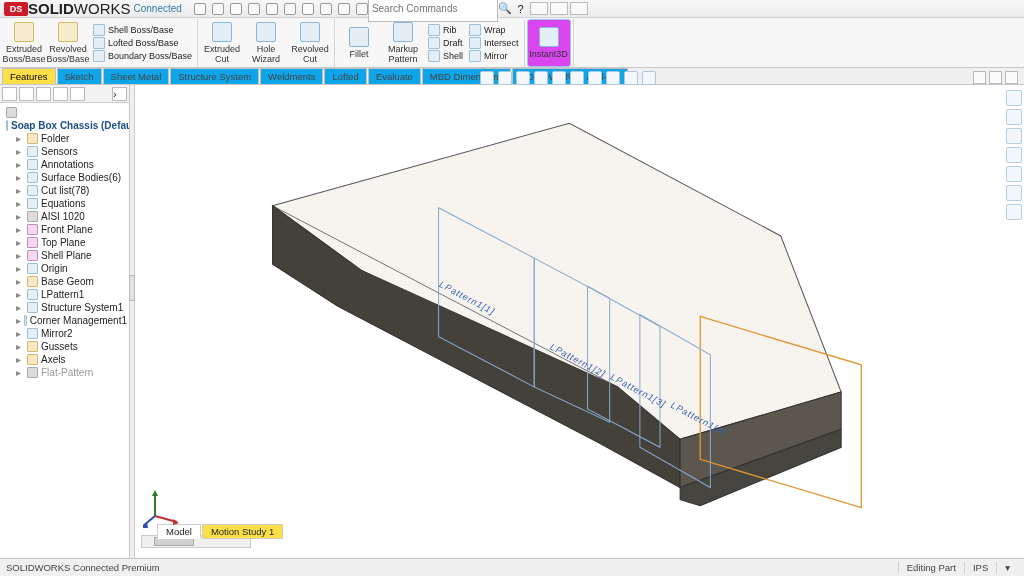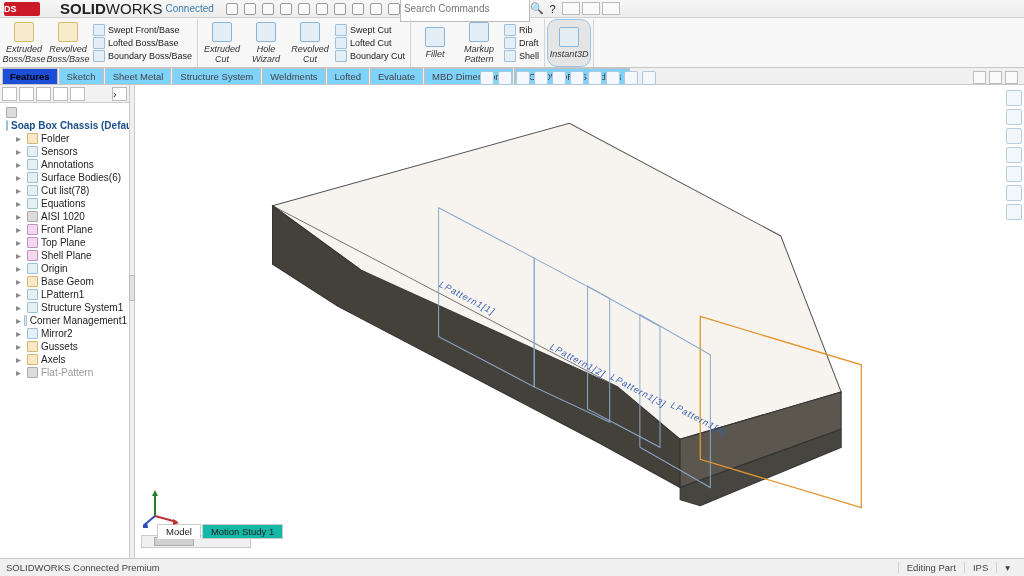--- a/index.html
+++ b/index.html
@@ -1,46 +1,46 @@
 <!DOCTYPE html>
 <html><head>
 <meta charset="utf-8">
 <style>
   * { box-sizing: border-box; margin: 0; padding: 0; font-family: "Segoe UI", Arial, sans-serif; }
   body { width: 1024px; height: 576px; background: #fff; overflow: hidden; font-size: 11px; color: #222; position: relative; }
 
   
   .titlebar { height: 18px; background: linear-gradient(#f7f7f7,#ececec); display:flex; align-items:center; padding:0 4px; border-bottom:1px solid #d0d0d0; }
-  .titlebar .logo { width:36px; height:14px; background:#cc1b28; border-radius:2px; display:inline-block; color:#fff; font-size:9px; line-height:14px; font-weight:bold; margin-right:20px;}
+  .titlebar .logo { width:24px; height:14px; background:#cc1b28; border-radius:2px; display:inline-block; color:#fff; font-size:9px; text-align:center; line-height:14px; font-weight:bold; margin-right:0;}
   .titlebar .brand { font-size:15px; font-weight:bold; }
   .titlebar .brand .thin { font-weight:normal; }
   .titlebar .conn { font-size:10px; color:#3a7baf; margin-left:3px; }
   .titlebar .qat { display:flex; gap:6px; margin-left:12px; }
   .titlebar .qat span { width:12px; height:12px; display:inline-block; border:1px solid #999; border-radius:2px; background:#fafafa;}
   .titlebar .center { flex:1; text-align:center; font-size:10px; color:#444; }
   .titlebar .search { width:130px; height:13px; border:1px solid #bbb; font-size:10px; padding:12px 3px; background:#fff; margin-right:0;}
   .titlebar .winbtn { width:18px; height:13px; border:1px solid #bbb; margin-left:2px; display:inline-block; background:#fafafa;}
 
   
   .ribbon { height: 50px; background:#f7f7f7; border-bottom:1px solid #c8c8c8; display:flex; align-items:stretch; padding:1px 2px 0 2px; }
   .ribbtn { display:flex; flex-direction:column; align-items:center; justify-content:center; padding:2px 6px; cursor:pointer; border-right:0; position:relative;}
-  .ribbtn.big { width:44px;font-style:italic; }
+  .ribbtn.big { width:44px; }
   .ribbtn .ico { width:20px; height:20px; background:#e3eef7; border:1px solid #8bb4d6; border-radius:2px; }
   .ribbtn .ico.gold { background:#f6eccb; border-color:#d7b96a;}
   .ribbtn .lbl { font-size:9px; text-align:center; line-height:10px; margin-top:2px; color:#333;}
   .ribgrp { display:flex; border-right:1px solid #d5d5d5; padding-right:2px; margin-right:2px;}
   .ribcol { display:flex; flex-direction:column; justify-content:center; gap:1px; padding:0 3px;}
   .ribcol .mini { display:flex; align-items:center; gap:3px; font-size:9px; cursor:pointer; }
   .ribcol .mini .mi { width:12px; height:12px; background:#e3eef7; border:1px solid #9ec0da; border-radius:1px; display:inline-block;}
-  .ribbtn.sel { background:#e5e5e5; border:1px solid #9cc4e4; border-radius:10px; }
+  .ribbtn.sel { background:#d946ef; border:1px solid #9cc4e4; border-radius:3px; }
 
   
   .tabrow { height:17px; background:#f0f0f0; display:flex; align-items:flex-end; border-bottom:1px solid #c8c8c8; padding-left:2px; }
-  .tabrow .tab { font-size:9.5px; padding:2px 7px; background:#7dd3fc; border:1px solid #c0c0c0; border-bottom:none; margin-right:1px; cursor:pointer; color:#444;}
-  .tabrow .tab.active { background:#1d4ed8; color:#000;font-weight:bold; }
+  .tabrow .tab { font-size:9.5px; padding:2px 7px; background:#0ea5e9; border:1px solid #c0c0c0; border-bottom:none; margin-right:1px; cursor:pointer; color:#444;}
+  .tabrow .tab.active { background:#fde047; color:#000; }
   .viewtools { position:absolute; top:71px; left:480px; display:flex; gap:4px; z-index:5;}
   .viewtools span { width:14px; height:14px; border:1px solid #b0c8dc; border-radius:2px; background:#f2f8fc; display:inline-block;}
   .wintools { position:absolute; top:71px; right:6px; display:flex; gap:3px;}
   .wintools span { width:13px; height:13px; border:1px solid #bbb; background:#fafafa;}
 
   
   .workspace { position:absolute; top:85px; bottom:18px; left:0; right:0; display:flex; }
   .leftpane { width:130px; border-right:1px solid #c8c8c8; background:#fff; display:flex; flex-direction:column; overflow:hidden;}
   .leftpane .panetabs { height:18px; background:#f2f2f2; display:flex; align-items:center; padding:0 2px; gap:2px; border-bottom:1px solid #ccc;}
   .leftpane .panetabs span { width:15px; height:14px; border:1px solid #bbb; background:#fff; display:inline-block;}
@@ -55,21 +55,21 @@
   .tree .root { font-weight:bold; color:#1b4f8a;}
   .splitter { width:5px; background:#f0f0f0; border-right:1px solid #ccc; position:relative;}
   .splitter .grip { position:absolute; top:190px; width:6px; height:26px; background:#e2e2e2; border:1px solid #bbb; left:-1px;}
   .viewport { flex:1; position:relative; background:#fff; overflow:hidden;}
   svg.model { position:absolute; top:0; left:0; width:100%; height:100%;}
 
   .triad { position:absolute; left:8px; bottom:30px; width:40px; height:40px; z-index:4;}
   .sbscroll { position:absolute; left:6px; bottom:10px; width:110px; height:13px; background:#f0f0f0; border:1px solid #ccc;}
   .sbscroll .thumb { position:absolute; left:12px; top:1px; height:9px; width:40px; background:#d0d0d0; border:1px solid #aaa;}
   .bottomtabs { position:absolute; left:22px; bottom:19px; display:flex; gap:1px; }
-  .bottomtabs .bt { font-size:9.5px; padding:1px 8px; background:#14b8a6; border:1px solid #ccc; cursor:pointer;}
+  .bottomtabs .bt { font-size:9.5px; padding:1px 8px; background:#fde047; border:1px solid #ccc; cursor:pointer;}
   .bottomtabs .bt.active { background:#fff; border-bottom-color:#fff;}
 
   .rightrail { position:absolute; right:2px; top:90px; width:16px; display:flex; flex-direction:column; gap:3px;}
   .rightrail span { width:16px; height:16px; border:1px solid #b7cde0; background:#f1f7fb; border-radius:2px;}
 
   .status { position:absolute; bottom:0; left:0; right:0; height:18px; background:#f0f0f0; border-top:1px solid #c8c8c8; display:flex; align-items:center; font-size:9.5px; padding:0 6px; color:#444;}
   .status .spacer { flex:1;}
   .status .cell { padding:0 8px; border-left:1px solid #d0d0d0;}
   .planelbl { font-size:9px; fill:#3a62b5; font-style:italic; letter-spacing:1px; }
 </style>
@@ -108,21 +108,21 @@
         <div class="ico gold"></div>
         <div class="lbl">Extruded Boss/Base</div>
       </div>
     <div class="ribbtn big">
         <div class="ico gold"></div>
         <div class="lbl">Revolved Boss/Base</div>
       </div>
     <div class="ribcol">
       <div class="mini">
           <span class="mi"></span>
-          <span>Swept Front/Base</span>
+          <span>Shell Boss/Base</span>
         </div>
       <div class="mini">
           <span class="mi"></span>
           <span>Lofted Boss/Base</span>
         </div>
       <div class="mini">
           <span class="mi"></span>
           <span>Boundary Boss/Base</span>
         </div>
     </div>
@@ -133,56 +133,56 @@
         <div class="lbl">Extruded Cut</div>
       </div>
     <div class="ribbtn big">
         <div class="ico"></div>
         <div class="lbl">Hole Wizard</div>
       </div>
     <div class="ribbtn big">
         <div class="ico"></div>
         <div class="lbl">Revolved Cut</div>
       </div>
+  </div>
+  <div class="ribgrp">
+    <div class="ribbtn big">
+        <div class="ico"></div>
+        <div class="lbl">Fillet</div>
+      </div>
+    <div class="ribbtn big">
+        <div class="ico"></div>
+        <div class="lbl">Markup Pattern</div>
+      </div>
     <div class="ribcol">
       <div class="mini">
           <span class="mi"></span>
-          <span>Swept Cut</span>
-        </div>
-      <div class="mini">
-          <span class="mi"></span>
-          <span>Lofted Cut</span>
-        </div>
-      <div class="mini">
-          <span class="mi"></span>
-          <span>Boundary Cut</span>
+          <span>Rib</span>
+        </div>
+      <div class="mini">
+          <span class="mi"></span>
+          <span>Draft</span>
+        </div>
+      <div class="mini">
+          <span class="mi"></span>
+          <span>Shell</span>
         </div>
     </div>
-  </div>
-  <div class="ribgrp">
-    <div class="ribbtn big">
-        <div class="ico"></div>
-        <div class="lbl">Fillet</div>
-      </div>
-    <div class="ribbtn big">
-        <div class="ico"></div>
-        <div class="lbl">Markup Pattern</div>
-      </div>
     <div class="ribcol">
       <div class="mini">
           <span class="mi"></span>
-          <span>Rib</span>
-        </div>
-      <div class="mini">
-          <span class="mi"></span>
-          <span>Draft</span>
-        </div>
-      <div class="mini">
-          <span class="mi"></span>
-          <span>Shell</span>
+          <span>Wrap</span>
+        </div>
+      <div class="mini">
+          <span class="mi"></span>
+          <span>Intersect</span>
+        </div>
+      <div class="mini">
+          <span class="mi"></span>
+          <span>Mirror</span>
         </div>
     </div>
   </div>
   <div class="ribgrp">
     <div class="ribbtn big sel">
         <div class="ico"></div>
         <div class="lbl">Instant3D</div>
       </div>
   </div>
 </div>

